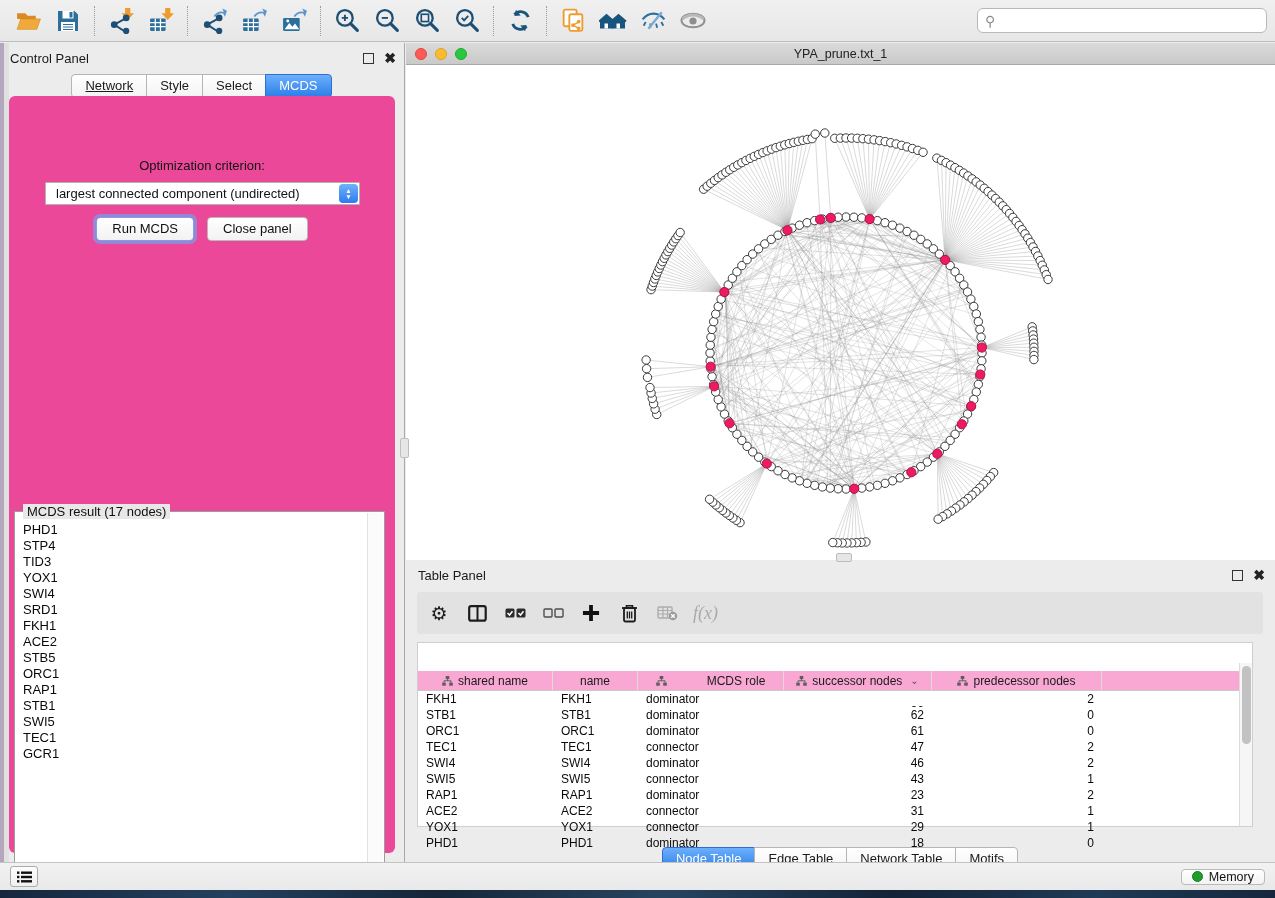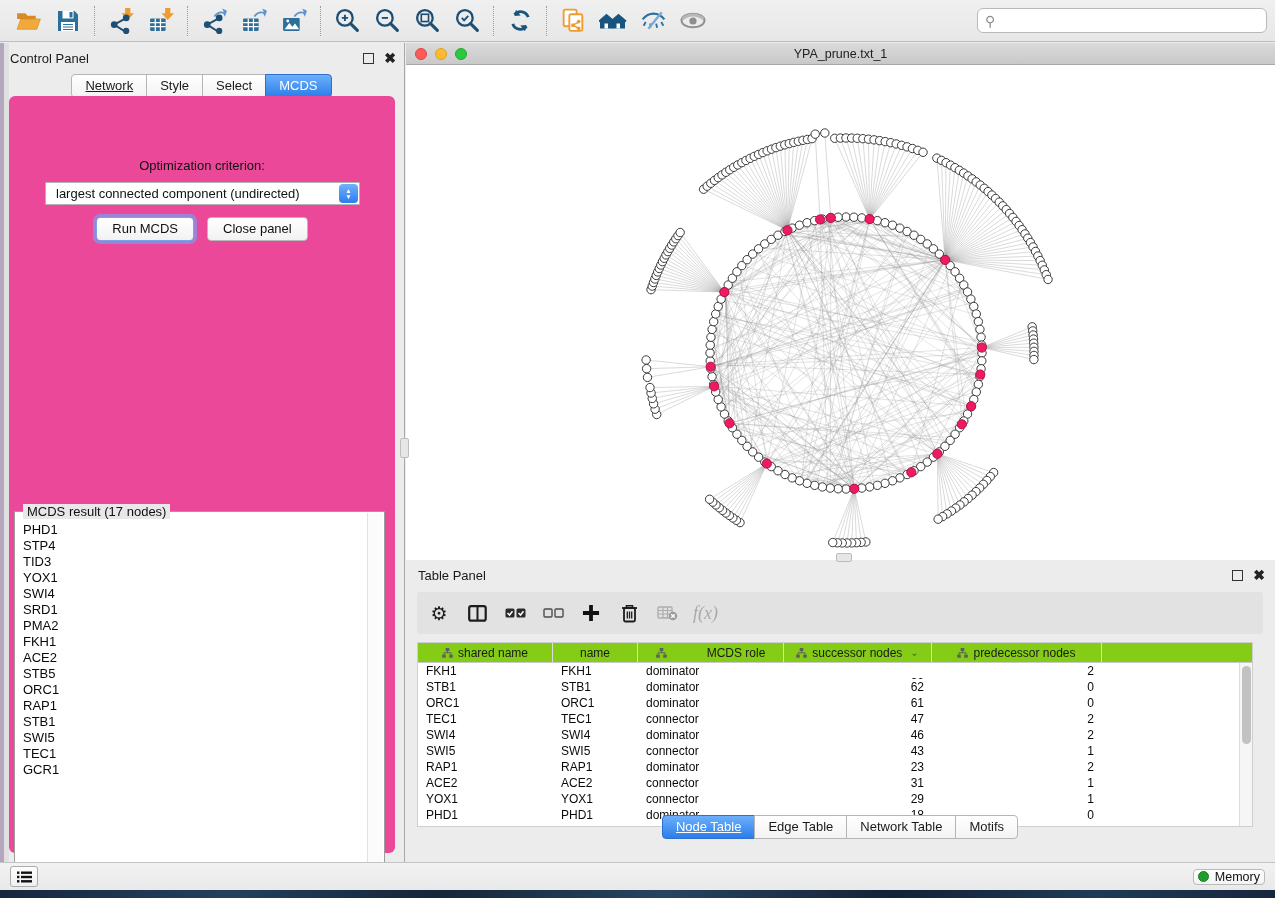--- a/index.html
+++ b/index.html
@@ -72,39 +72,39 @@
   #table-panel { left:406px; top:561px; width:869px; height:301px; background:#ececec; }
   #tp-title-row { position:absolute; left:12px; top:5px; right:10px; height:18px; display:flex; align-items:center; }
   #tp-title { font-size:13px; color:#1a1a1a; }
   #tp-toolbar { position:absolute; left:11px; top:31px; width:846px; height:42px; background:#e2e2e2; border-radius:3px;
                 display:flex; align-items:center; padding-left:10px; gap:14px; }
   .tp-icon { display:flex; align-items:center; justify-content:center; min-width:24px; height:28px; }
   #fx-label { font-family:"Liberation Serif", serif; font-style:italic; font-size:18px; color:#a9a9a9; }
   #gear-glyph { font-size:19px; color:#1c1c1c; line-height:19px; }
 
   #node-table { position:absolute; left:11px; top:81px; width:836px; height:185px; background:#fff; border:1px solid #cfcfcf; }
-  #tbl-header { display:flex; height:20px; background:#84cc16; border-bottom:1px solid #c9c9c9; }
+  #tbl-header { display:flex; height:20px; background:#f9a8d4; border-bottom:1px solid #c9c9c9;margin-top:28px; }
   .th { display:flex; align-items:center; justify-content:center; gap:5px; font-size:12px; color:#1a1a1a;
         border-right:1px solid #dcdcdc; overflow:hidden; }
   .th .sort { font-size:10px; color:#555; margin-left:3px; }
   .tbl-row { display:flex; height:16px; }
   .td { font-size:12px; color:#0a0a0a; line-height:16px; padding:0 8px; overflow:hidden; white-space:nowrap; }
   .td.num { text-align:right; }
   #tbl-vscroll { position:absolute; right:0; top:20px; width:13px; bottom:0; background:#f6f6f6; border-left:1px solid #dcdcdc; }
   #tbl-thumb { position:absolute; left:1.5px; top:3px; width:9px; height:78px; background:#c2c2c2; border-radius:5px; }
 
-  #tp-tabs { position:absolute; left:0; top:254px; width:100%; display:flex; justify-content:center; }
+  #tp-tabs { position:absolute; left:0; top:286px; width:100%; display:flex; justify-content:center; }
 
   
   #status-bar { left:0; top:862px; width:1275px; height:28px; background:linear-gradient(#f2f2f2,#e9e9e9);
                 border-top:1px solid #c2c2c2; display:flex; align-items:center; padding:0 10px; }
   #list-btn { width:28px; height:21px; background:linear-gradient(#fdfdfd,#f0f0f0); border:1px solid #ababab;
               border-radius:3px; display:flex; align-items:center; justify-content:center; }
   #memory-btn { margin-left:auto; height:16px; background:linear-gradient(#ffffff,#f3f3f3); border:1px solid #b9b9b9;
-                border-radius:4px; display:flex; align-items:center; gap:6px; padding:0 4px; font-size:12.5px; color:#111; }
+                border-radius:4px; display:flex; align-items:center; gap:6px; padding:0 10px; font-size:12.5px; color:#111; }
   #memory-dot { width:11px; height:11px; border-radius:50%; background:#1f9d2c; border:1px solid #15801f; }
 
   #wallpaper { left:0; top:890px; width:1275px; height:8px;
                background:linear-gradient(90deg,#16273d,#24405e 18%,#152638 34%,#27445f 52%,#132337 70%,#1f3a55 86%,#16273d); }
 </style>
 </head>
 <body>
 
 <div id="toolbar" class="abs">
   <div class="tb-btn">
@@ -271,21 +271,20 @@
     </div>
     <div id="result-box">
       <div id="result-title">MCDS result (17 nodes)</div>
       <div id="result-list">
           <div class="result-item">PHD1</div>
           <div class="result-item">STP4</div>
           <div class="result-item">TID3</div>
           <div class="result-item">YOX1</div>
           <div class="result-item">SWI4</div>
           <div class="result-item">SRD1</div>
-          <div class="result-item">PMA2</div>
           <div class="result-item">FKH1</div>
           <div class="result-item">ACE2</div>
           <div class="result-item">STB5</div>
           <div class="result-item">ORC1</div>
           <div class="result-item">RAP1</div>
           <div class="result-item">STB1</div>
           <div class="result-item">SWI5</div>
           <div class="result-item">TEC1</div>
           <div class="result-item">GCR1</div>
         </div>

